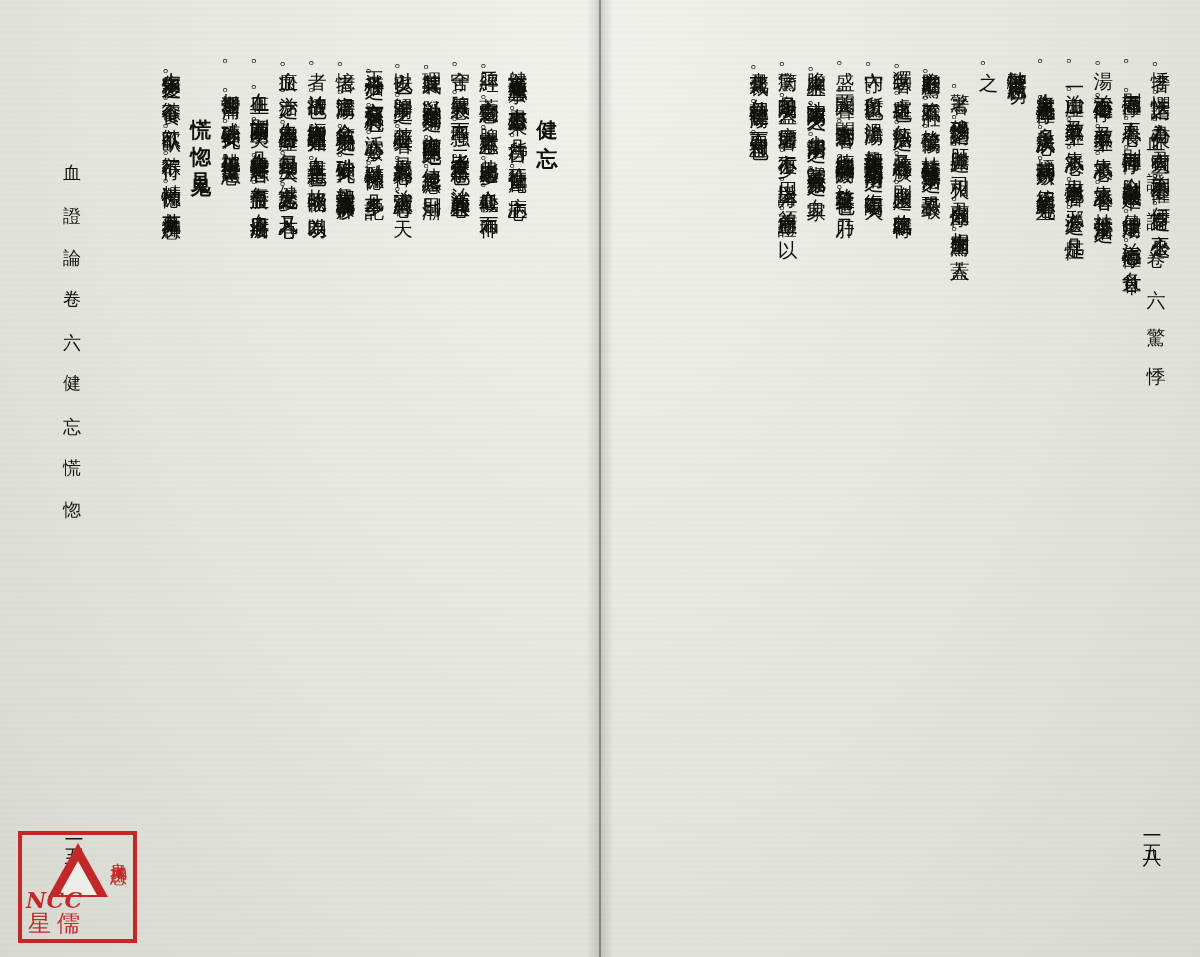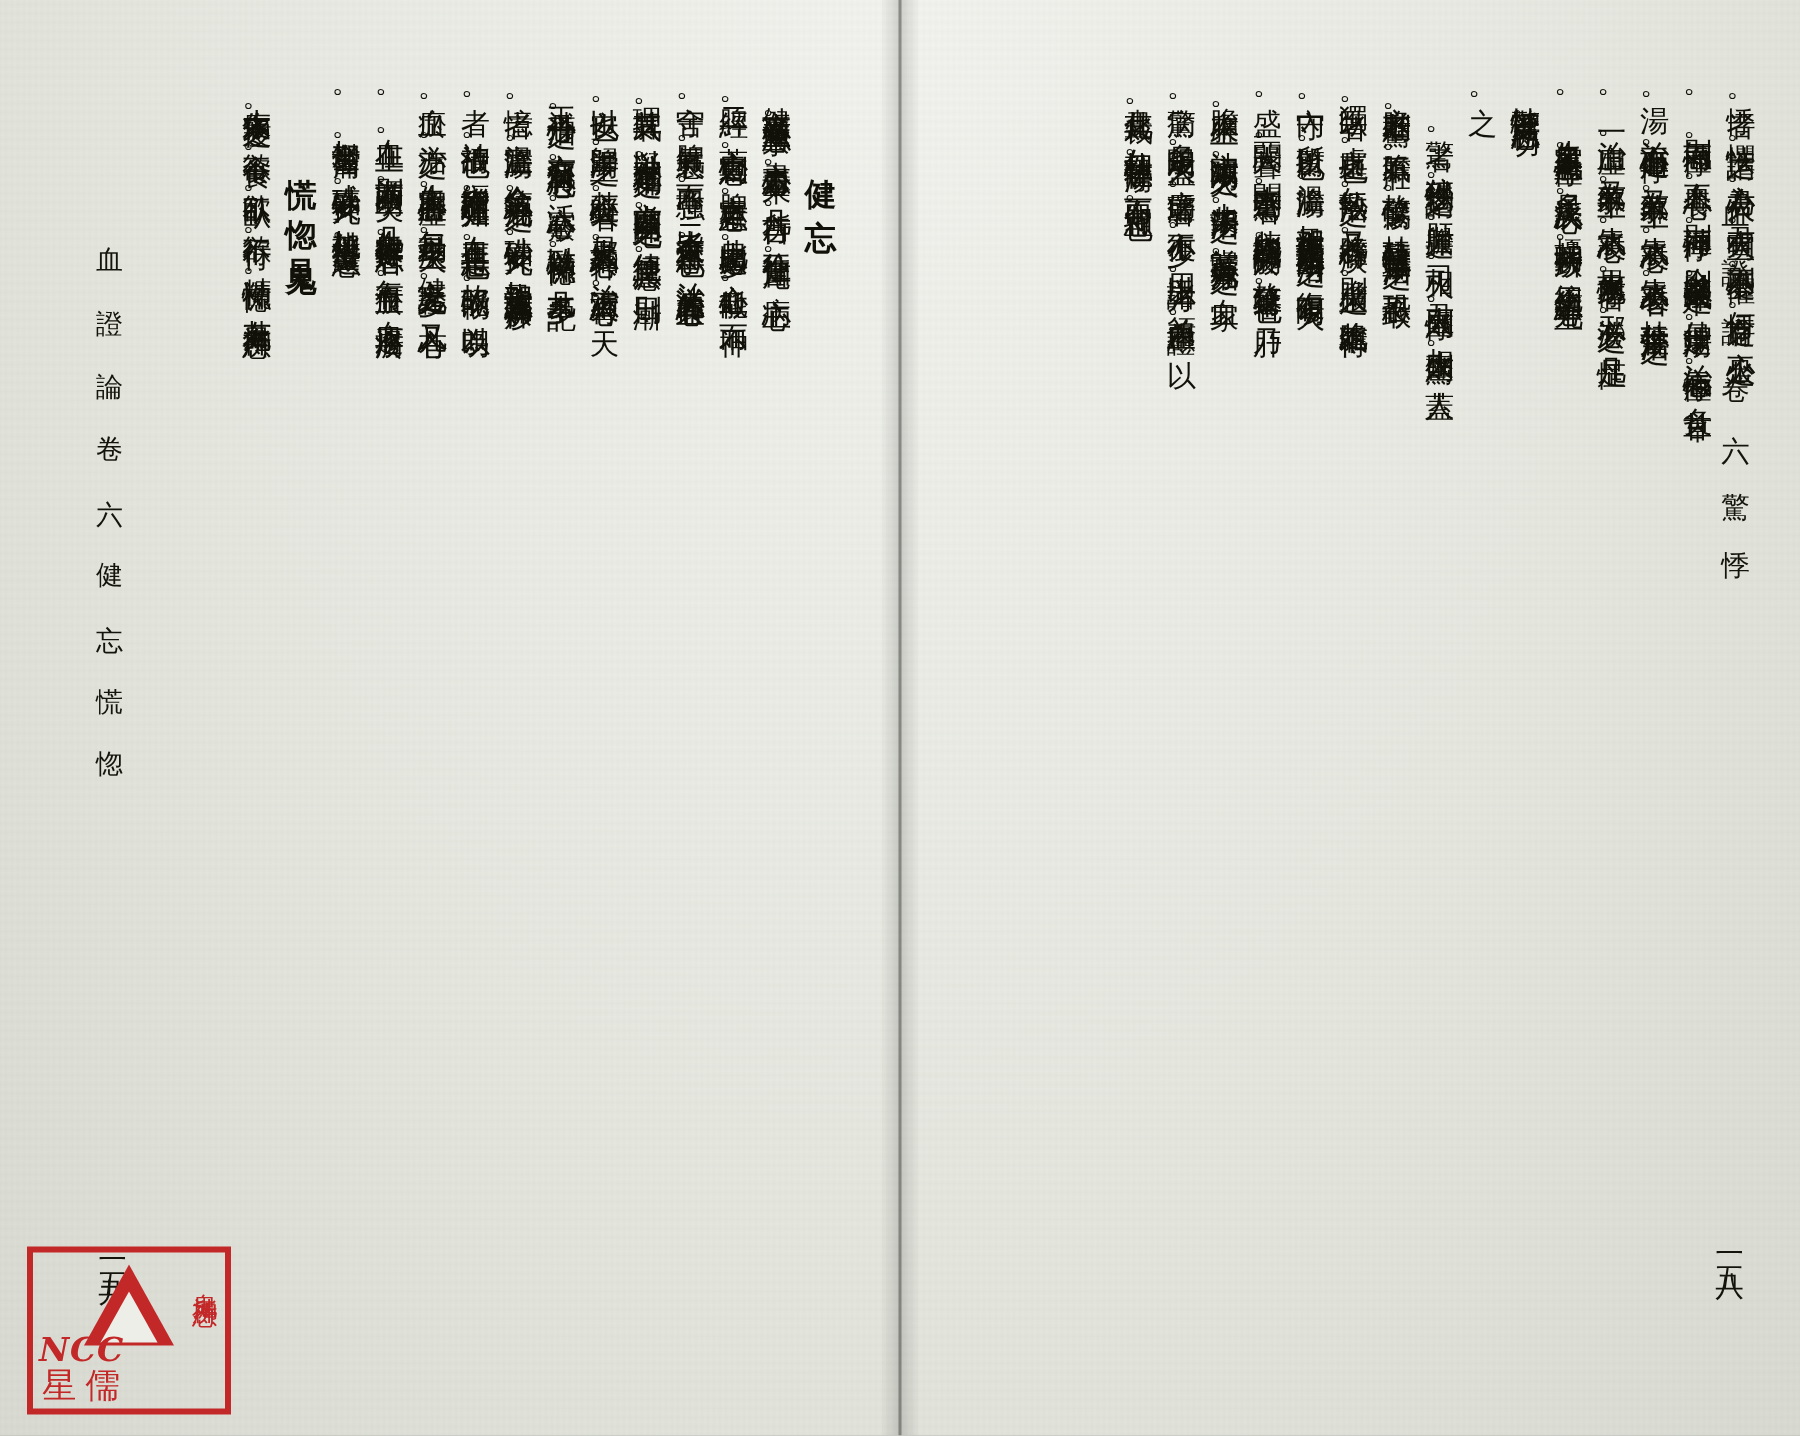--- a/index.html
+++ b/index.html
@@ -144,21 +144,21 @@
     letter-spacing: 12px;
     color: #14140c;
     z-index: 4;
   }
 
   
   .stamp {
     position: absolute;
     left: 18px;
     bottom: 14px;
-    width: 136px;
+    width: 119px;
     height: 112px;
     z-index: 6;
     border-radius: 21px;
   }
   .stamp .frame {
     position: absolute;
     inset: 0;
     border: 4px solid #c32828;
     box-sizing: border-box;
   }

